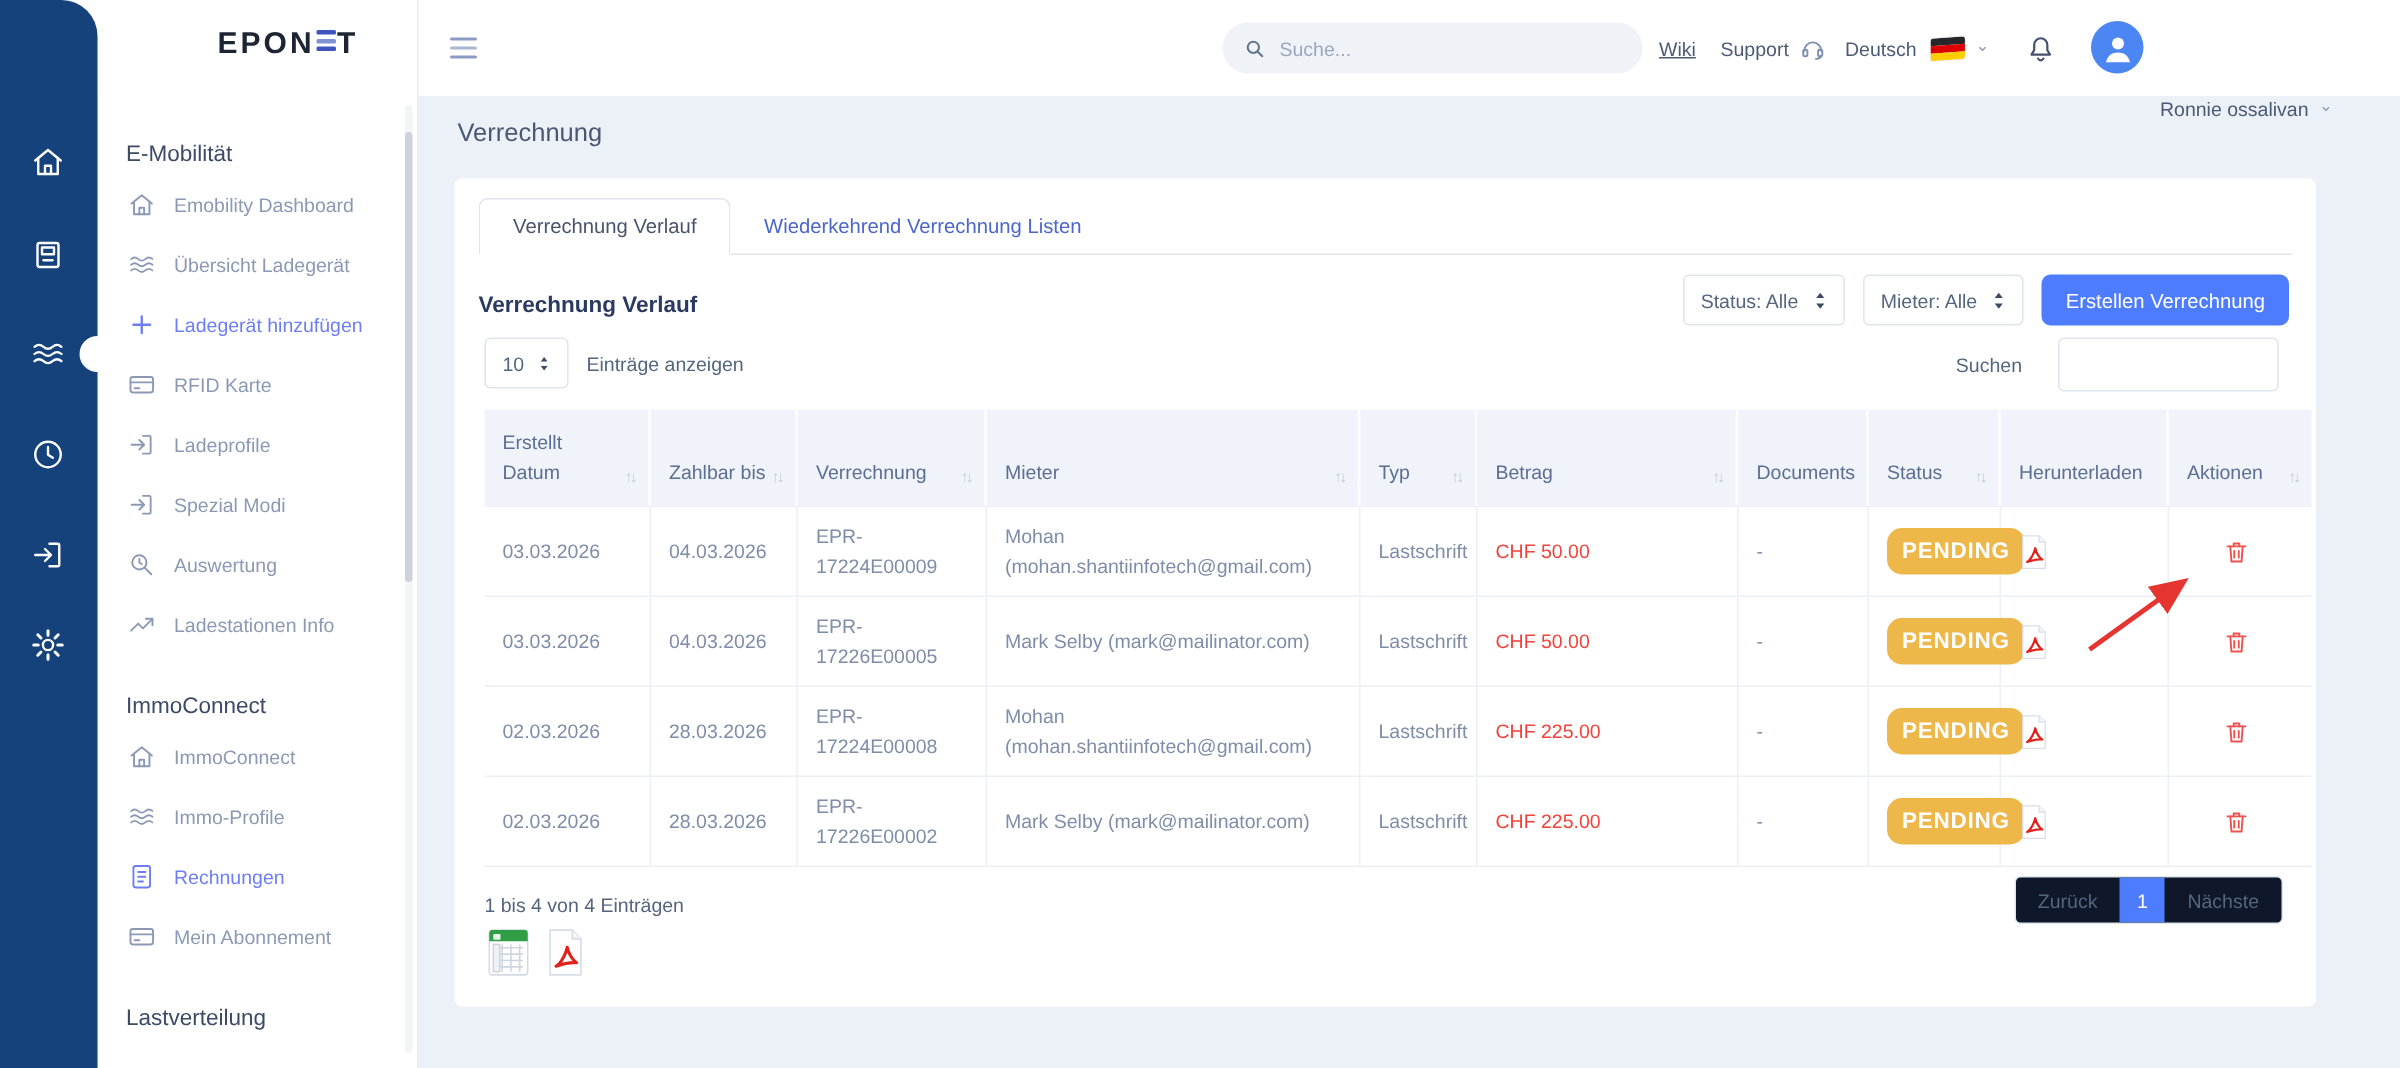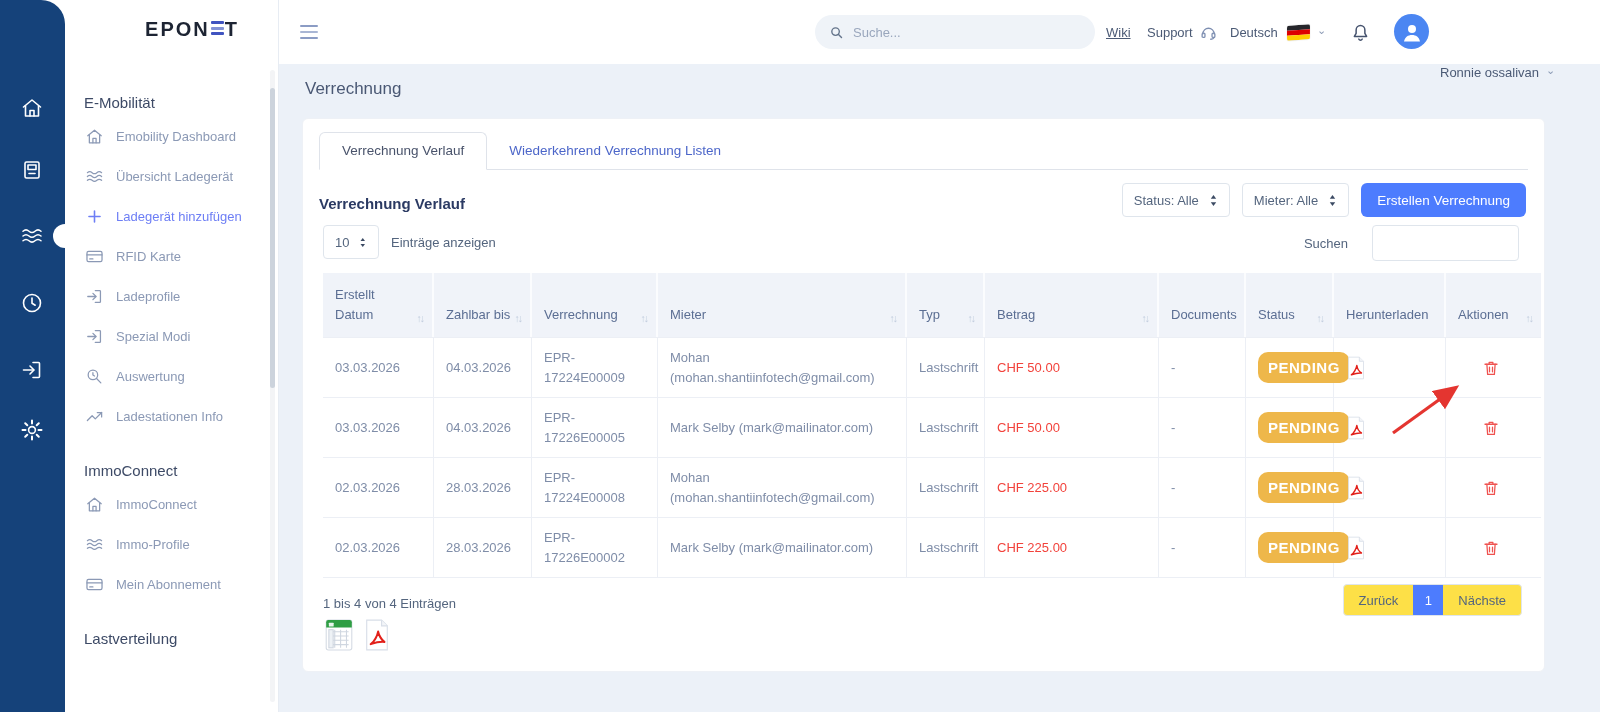--- a/index.html
+++ b/index.html
@@ -99,21 +99,21 @@
   .amount { color:#f2423b; }
   .badge { display:inline-block; background:#eeb74a; color:#ffffff; font-size:15px; font-weight:bold;
     letter-spacing:.5px; padding:4px 10px; border-radius:10px; }
   .cell-center { justify-content:center; padding-left:0; }
   .icon-btn { cursor:pointer; }
 
   .tbl-info { position:absolute; left:20px; top:477px; color:#54657e; }
   .exports { position:absolute; left:22px; top:500px; display:flex; gap:10px; align-items:flex-start; }
   .exports .icon-btn { cursor:pointer; }
   .pagination { position:absolute; right:22px; top:465px; display:flex; border:1px solid #dfe5ec; border-radius:4px;
-    overflow:hidden; background:#fde047; height:32px; align-items:stretch; }
+    overflow:hidden; background:#0f172a; height:32px; align-items:stretch; }
   .pg-btn { display:flex; align-items:center; padding:0 15px; color:#54657e; cursor:pointer; }
   .pg-num { display:flex; align-items:center; justify-content:center; width:30px; background:#4d7cfe; color:#fff;
     cursor:pointer; }
 
   .annotation { position:absolute; left:1380px; top:375px; z-index:9; pointer-events:none; }
 </style>
 </head>
 <body>
 
 <header class="topbar">
@@ -273,20 +273,29 @@
           </span>
           <span>ImmoConnect</span>
         </div>
         <div class="menu-item">
           <span class="mi-icon">
             <svg viewBox="0 0 24 24" width="100%" height="100%" fill="none" stroke="currentColor" stroke-width="1.6" stroke-linecap="round" stroke-linejoin="round">
               <path d="M3 7.2q3-2.6 6 0t6 0 6 0M3 12q3-2.6 6 0t6 0 6 0M3 16.8q3-2.6 6 0t6 0 6 0" stroke-width="1.5"></path>
             </svg>
           </span>
           <span>Immo-Profile</span>
+        </div>
+        <div class="menu-item active">
+          <span class="mi-icon">
+            <svg viewBox="0 0 24 24" width="100%" height="100%" fill="none" stroke="currentColor" stroke-width="1.6" stroke-linecap="round" stroke-linejoin="round">
+              <rect x="5" y="3" width="14" height="18" rx="2"></rect>
+              <path d="M9 8h6M9 12h6M9 16h4"></path>
+            </svg>
+          </span>
+          <span>Rechnungen</span>
         </div>
         <div class="menu-item">
           <span class="mi-icon">
             <svg viewBox="0 0 24 24" width="100%" height="100%" fill="none" stroke="currentColor" stroke-width="1.6" stroke-linecap="round" stroke-linejoin="round">
               <rect x="2.5" y="5.5" width="19" height="13" rx="2"></rect>
               <path d="M2.5 10h19"></path>
               <path d="M6 15h4"></path>
             </svg>
           </span>
           <span>Mein Abonnement</span>

